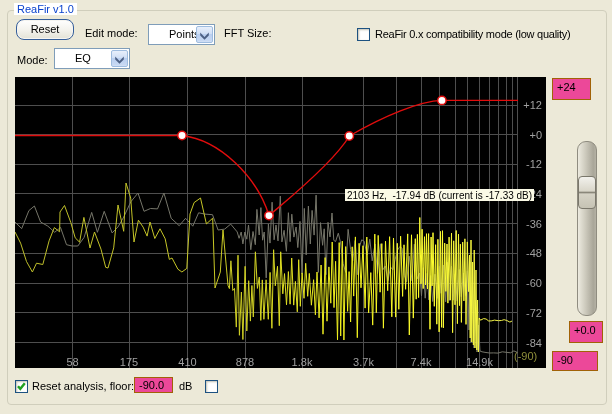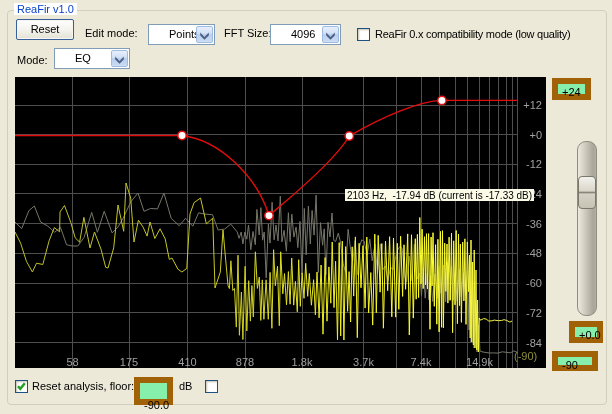--- a/index.html
+++ b/index.html
@@ -1,50 +1,42 @@
 <!DOCTYPE html>
 <html><head><meta charset="utf-8"><style>
 * { margin:0; padding:0; box-sizing:border-box; }
 body { width:612px; height:414px; background:#ece9d8; font-family:"Liberation Sans",sans-serif; font-size:11px; color:#000; overflow:hidden; }
 #wrap { position:relative; width:612px; height:414px; }
 .abs { position:absolute; }
 .gbox { left:7px; top:10px; width:600px; height:395px; border:1px solid #d0cebc; border-radius:4px; }
 .gtitle { left:14px; top:3px; background:#ffffff; padding:0 3px; color:#0a42cd; }
-.btn { left:16px; top:19px; width:58px; height:21px; border:1px solid #365f9b; border-radius:2px;
+.btn { left:16px; top:19px; width:58px; height:21px; border:1px solid #365f9b; border-radius:8px;
   background:linear-gradient(180deg,#ffffff,#f4f3ee 50%,#e6e5da 92%,#dcdacb);
   box-shadow:inset 0 0 0 1px #f6f5f1; text-align:center; line-height:19px; }
 .combo { height:21px; border:1px solid #7f9db9; background:#fff; }
 .combo .txt { position:absolute; left:4px; top:3px;padding-left:16px; }
 .cbtn { position:absolute; right:1px; top:1px; bottom:1px; width:17px; border-radius:2px;
   background:linear-gradient(180deg,#e8effb,#d0dff5 45%,#bacff0 50%,#c8d9f3 95%,#dce7f8); border:1px solid #9ebcdf; }
 .chk { width:13px; height:13px; background:#fff; border:1px solid #1d5281; box-shadow:inset 1px 1px 2px #c3c1b4; }
-.edit { border:6px solid #a16207; background:#86efac; padding:2px 0 0 4px; }
+.edit { border:1px solid #a16207; background:#ec4899; padding:2px 0 0 4px; }
 </style></head><body>
 <div id="wrap">
 <div class="abs gbox"></div>
 <div class="abs gtitle">ReaFir v1.0</div>
 <div class="abs btn">Reset</div>
 <div class="abs" style="left:85px;top:27px">Edit mode:</div>
 <div class="abs combo" style="left:148px;top:24px;width:67px">
       <span class="txt">Points</span>
       <span class="cbtn">
         <svg width="15" height="17" viewBox="0 0 15 17" style="position:absolute;left:0;top:0">
           <path d="M3.2 5.6 L7.5 9.9 L11.8 5.6 L11.8 8.5 L7.5 12.8 L3.2 8.5 Z" fill="#4d6185"></path>
         </svg>
       </span>
     </div>
 <div class="abs" style="left:224px;top:27px">FFT Size:</div>
-<div class="abs combo" style="left:270px;top:24px;width:71px">
-      <span class="txt">4096</span>
-      <span class="cbtn">
-        <svg width="15" height="17" viewBox="0 0 15 17" style="position:absolute;left:0;top:0">
-          <path d="M3.2 5.6 L7.5 9.9 L11.8 5.6 L11.8 8.5 L7.5 12.8 L3.2 8.5 Z" fill="#4d6185"></path>
-        </svg>
-      </span>
-    </div>
 <div class="abs chk" style="left:357px;top:28px"></div>
 <div class="abs" style="left:375px;top:28px;letter-spacing:-0.26px">ReaFir 0.x compatibility mode (low quality)</div>
 <div class="abs" style="left:17px;top:54px">Mode:</div>
 <div class="abs combo" style="left:54px;top:48px;width:76px">
       <span class="txt">EQ</span>
       <span class="cbtn">
         <svg width="15" height="17" viewBox="0 0 15 17" style="position:absolute;left:0;top:0">
           <path d="M3.2 5.6 L7.5 9.9 L11.8 5.6 L11.8 8.5 L7.5 12.8 L3.2 8.5 Z" fill="#4d6185"></path>
         </svg>
       </span>
@@ -123,15 +115,15 @@
 <div class="abs" style="left:577px;top:141px;width:20px;height:175px;border:1px solid #8f8c80;border-radius:9px;background:linear-gradient(90deg,#eceadf,#cecbbe 40%,#a9a699 85%,#b4b1a4)"></div>
 <div class="abs" style="left:578px;top:176px;width:18px;height:33px;border:1px solid #7a776b;border-radius:4px;background:linear-gradient(180deg,#f2f1ec,#d9d6c9 45%,#8a877a 50%,#d5d2c5 55%,#c6c3b4)"></div>
 <div class="abs edit" style="left:569px;top:321px;width:34px;height:22px">+0.0</div>
 <div class="abs edit" style="left:552px;top:351px;width:46px;height:20px">-90</div>
 <div class="abs chk" style="left:15px;top:380px">
       <svg width="13" height="13" viewBox="0 0 13 13" style="position:absolute;left:-1px;top:-1px">
         <polyline points="3,6.2 5.3,8.8 9.8,3.2" fill="none" stroke="#21a121" stroke-width="2.4"></polyline>
       </svg>
     </div>
 <div class="abs" style="left:32px;top:380px">Reset analysis, floor:</div>
-<div class="abs edit" style="left:134px;top:377px;width:39px;height:16px;padding-top:16px">-90.0</div>
+<div class="abs edit" style="left:134px;top:377px;width:39px;height:16px;padding-top:1px">-90.0</div>
 <div class="abs" style="left:179px;top:380px">dB</div>
 <div class="abs chk" style="left:205px;top:380px"></div>
 </div>
 </body></html>

